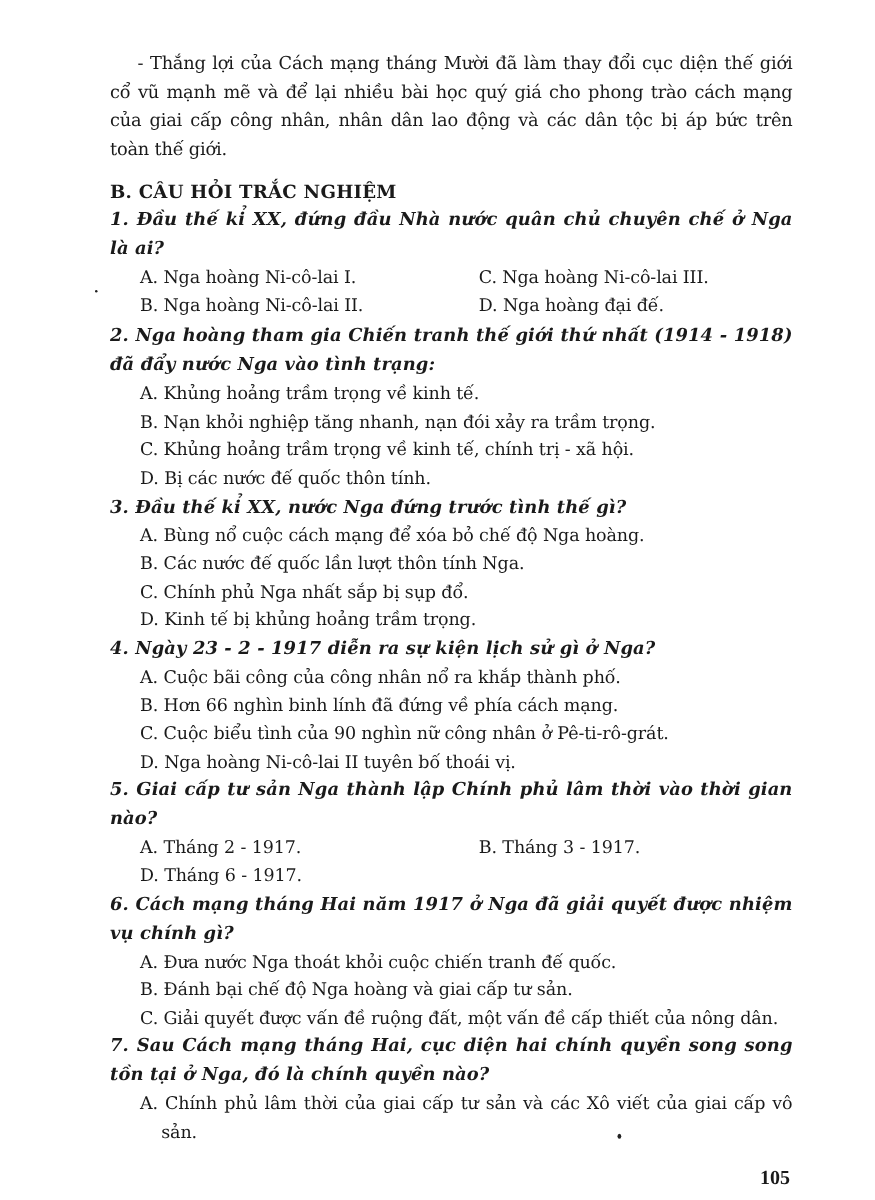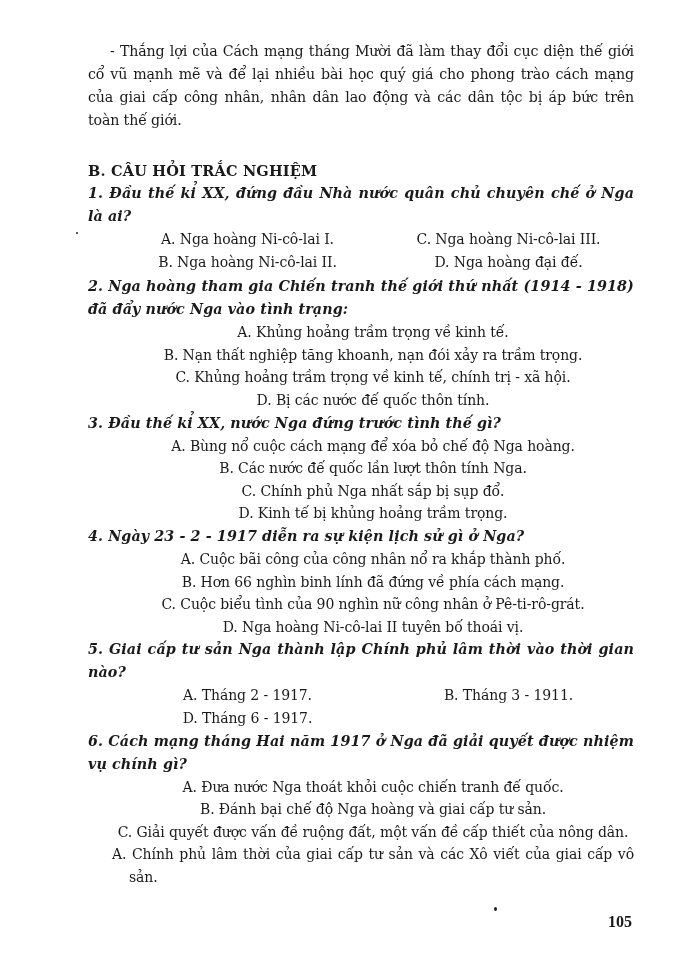--- a/index.html
+++ b/index.html
@@ -1,27 +1,27 @@
 <!DOCTYPE html>
 <html><head>
 <meta charset="utf-8">
 <style>
   html, body { margin: 0; padding: 0; background: #ffffff; }
   body { width: 700px; height: 960px; position: relative; overflow: hidden;
          font-family: "DejaVu Serif", "Liberation Serif", serif; color: #1a1a1a; }
   .page { position: absolute; left: 88px; top: 40px; width: 546px; }
   .para { font-size: 14.2px; line-height: 23px; text-align: justify; text-indent: 22px; margin: 0; letter-spacing: -0.15px; }
-  .section-title { font-weight: bold; font-size: 14.5px; margin-top: 28px; line-height: 22px; letter-spacing: 0.2px; }
+  .section-title { font-weight: bold; font-size: 14.5px; margin-top: 11px; line-height: 22px; letter-spacing: 0.2px; }
   .instruction { font-weight: bold; font-size: 14.5px; line-height: 22px; padding-left: 24px; letter-spacing: 0.1px; }
   .q { font-weight: bold; font-style: italic; font-size: 14.3px; line-height: 23px; text-align: justify; letter-spacing: 0.1px; }
   .opts { padding-left: 24px; }
-  .opt { font-size: 14px; line-height: 22.6px; padding-left: 0; letter-spacing: -0.1px; text-align: center; }
+  .opt { font-size: 14px; line-height: 22.6px; padding-left: 0; letter-spacing: -0.1px; }
   .opt.wrap { padding-left: 17px; text-indent: -17px; text-align: justify; }
   .grid { display: grid; grid-template-columns: 271px auto; }
-  .page-number { position: absolute; left: 608px; top: 913px; font-size: 16px; font-weight: bold; font-family: "Liberation Serif", serif; }
+  .page-number { position: absolute; left: 608px; top: 934px; font-size: 16px; font-weight: bold; font-family: "Liberation Serif", serif; }
   .speck { position: absolute; background: #222; border-radius: 50%; }
 </style>
 </head>
 <body>
 
 <div class="page">
   <p class="para">- Thắng lợi của Cách mạng tháng Mười đã làm thay đổi cục diện thế giới cổ vũ mạnh mẽ và để lại nhiều bài học quý giá cho phong trào cách mạng của giai cấp công nhân, nhân dân lao động và các dân tộc bị áp bức trên toàn thế giới.</p>
 
   <div class="section-title">B. CÂU HỎI TRẮC NGHIỆM</div>
 
@@ -32,21 +32,21 @@
       <div class="opt">C. Nga hoàng Ni-cô-lai III.</div>
       <div class="opt">B. Nga hoàng Ni-cô-lai II.</div>
       <div class="opt">D. Nga hoàng đại đế.</div>
     </div>
   </div>
 
   <div style="margin-top:2px;">
     <div class="q">2. Nga hoàng tham gia Chiến tranh thế giới thứ nhất (1914 - 1918) đã đẩy nước Nga vào tình trạng:</div>
     <div class="opts">
       <div class="opt">A. Khủng hoảng trầm trọng về kinh tế.</div>
-      <div class="opt">B. Nạn thất nghiệp tăng khoanh, nạn đói xảy ra trầm trọng.</div>
+      <div class="opt">B. Nạn khỏi nghiệp tăng nhanh, nạn đói xảy ra trầm trọng.</div>
       <div class="opt">C. Khủng hoảng trầm trọng về kinh tế, chính trị - xã hội.</div>
       <div class="opt">D. Bị các nước đế quốc thôn tính.</div>
     </div>
   </div>
 
   <div>
     <div class="q">3. Đầu thế kỉ XX, nước Nga đứng trước tình thế gì?</div>
     <div class="opts">
       <div class="opt">A. Bùng nổ cuộc cách mạng để xóa bỏ chế độ Nga hoàng.</div>
       <div class="opt">B. Các nước đế quốc lần lượt thôn tính Nga.</div>
@@ -62,35 +62,36 @@
       <div class="opt">B. Hơn 66 nghìn binh lính đã đứng về phía cách mạng.</div>
       <div class="opt">C. Cuộc biểu tình của 90 nghìn nữ công nhân ở Pê-ti-rô-grát.</div>
       <div class="opt">D. Nga hoàng Ni-cô-lai II tuyên bố thoái vị.</div>
     </div>
   </div>
 
   <div>
     <div class="q">5. Giai cấp tư sản Nga thành lập Chính phủ lâm thời vào thời gian nào?</div>
     <div class="opts grid">
       <div class="opt">A. Tháng 2 - 1917.</div>
-      <div class="opt">B. Tháng 3 - 1911.</div>
+      <div class="opt">B. Tháng 3 - 1917.</div>
       <div class="opt">D. Tháng 6 - 1917.</div>
     </div>
   </div>
 
   <div>
     <div class="q">6. Cách mạng tháng Hai năm 1917 ở Nga đã giải quyết được nhiệm vụ chính gì?</div>
     <div class="opts">
       <div class="opt">A. Đưa nước Nga thoát khỏi cuộc chiến tranh đế quốc.</div>
       <div class="opt">B. Đánh bại chế độ Nga hoàng và giai cấp tư sản.</div>
       <div class="opt">C. Giải quyết được vấn đề ruộng đất, một vấn đề cấp thiết của nông dân.</div>
     </div>
   </div>
 
   <div>
+    <div class="q">7. Sau Cách mạng tháng Hai, cục diện hai chính quyền song song tồn tại ở Nga, đó là chính quyền nào?</div>
     <div class="opts">
       <div class="opt wrap">A. Chính phủ lâm thời của giai cấp tư sản và các Xô viết của giai cấp vô sản.</div>
 
     </div>
   </div>
 </div>
 
 <span class="speck" style="left:76px;top:232px;width:2px;height:2px;"></span>
 <span class="speck" style="left:494px;top:907px;width:3px;height:4px;"></span>
 

